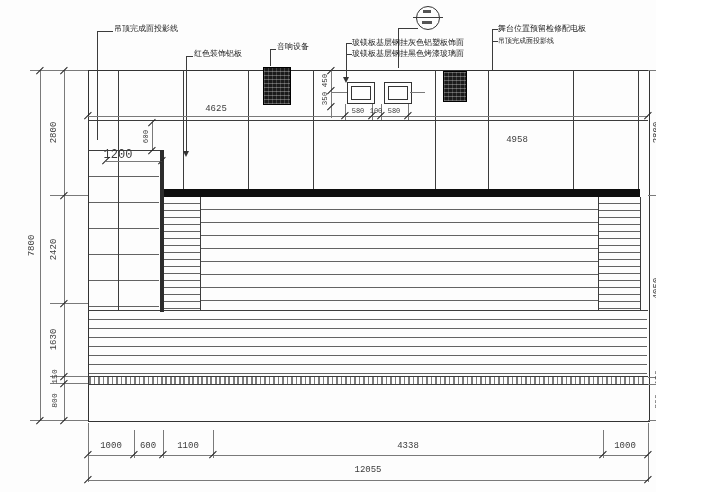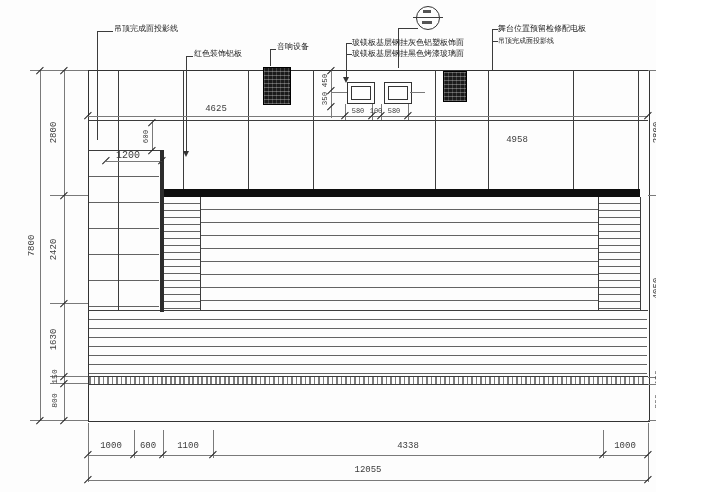--- a/index.html
+++ b/index.html
@@ -133,21 +133,21 @@
   <i class="tk" style="left:326px;top:70px;"></i>
   <i class="tk" style="left:326px;top:90px;"></i>
   <i class="tk" style="left:326px;top:106px;"></i>
 
   <div class="lg" style="left:152px;top:122px;width:1px;height:28px;"></div>
   <div class="t r" style="left:130px;top:131px;width:32px;font-size:7.5px;">600</div>
   <i class="tk" style="left:147px;top:122px;"></i>
   <i class="tk" style="left:147px;top:150px;"></i>
 
   <div class="lg" style="left:106px;top:161px;width:56px;height:1px;"></div>
-  <div class="t" style="left:108px;top:150px;width:40px;font-size:10px;">1200</div>
+  <div class="t" style="left:98px;top:150px;width:40px;font-size:12px;">1200</div>
   <i class="tk" style="left:101px;top:160px;"></i>
   <i class="tk" style="left:157px;top:160px;"></i>
 
   <div class="lg" style="left:30px;top:70px;width:58px;height:1px;"></div>
   <div class="lg" style="left:50px;top:195px;width:38px;height:1px;"></div>
   <div class="lg" style="left:50px;top:303px;width:38px;height:1px;"></div>
   <div class="lg" style="left:50px;top:376px;width:38px;height:1px;"></div>
   <div class="lg" style="left:50px;top:383px;width:38px;height:1px;"></div>
   <div class="lg" style="left:30px;top:420px;width:58px;height:1px;"></div>
   <div class="lg" style="left:64px;top:70px;width:1px;height:350px;"></div>

